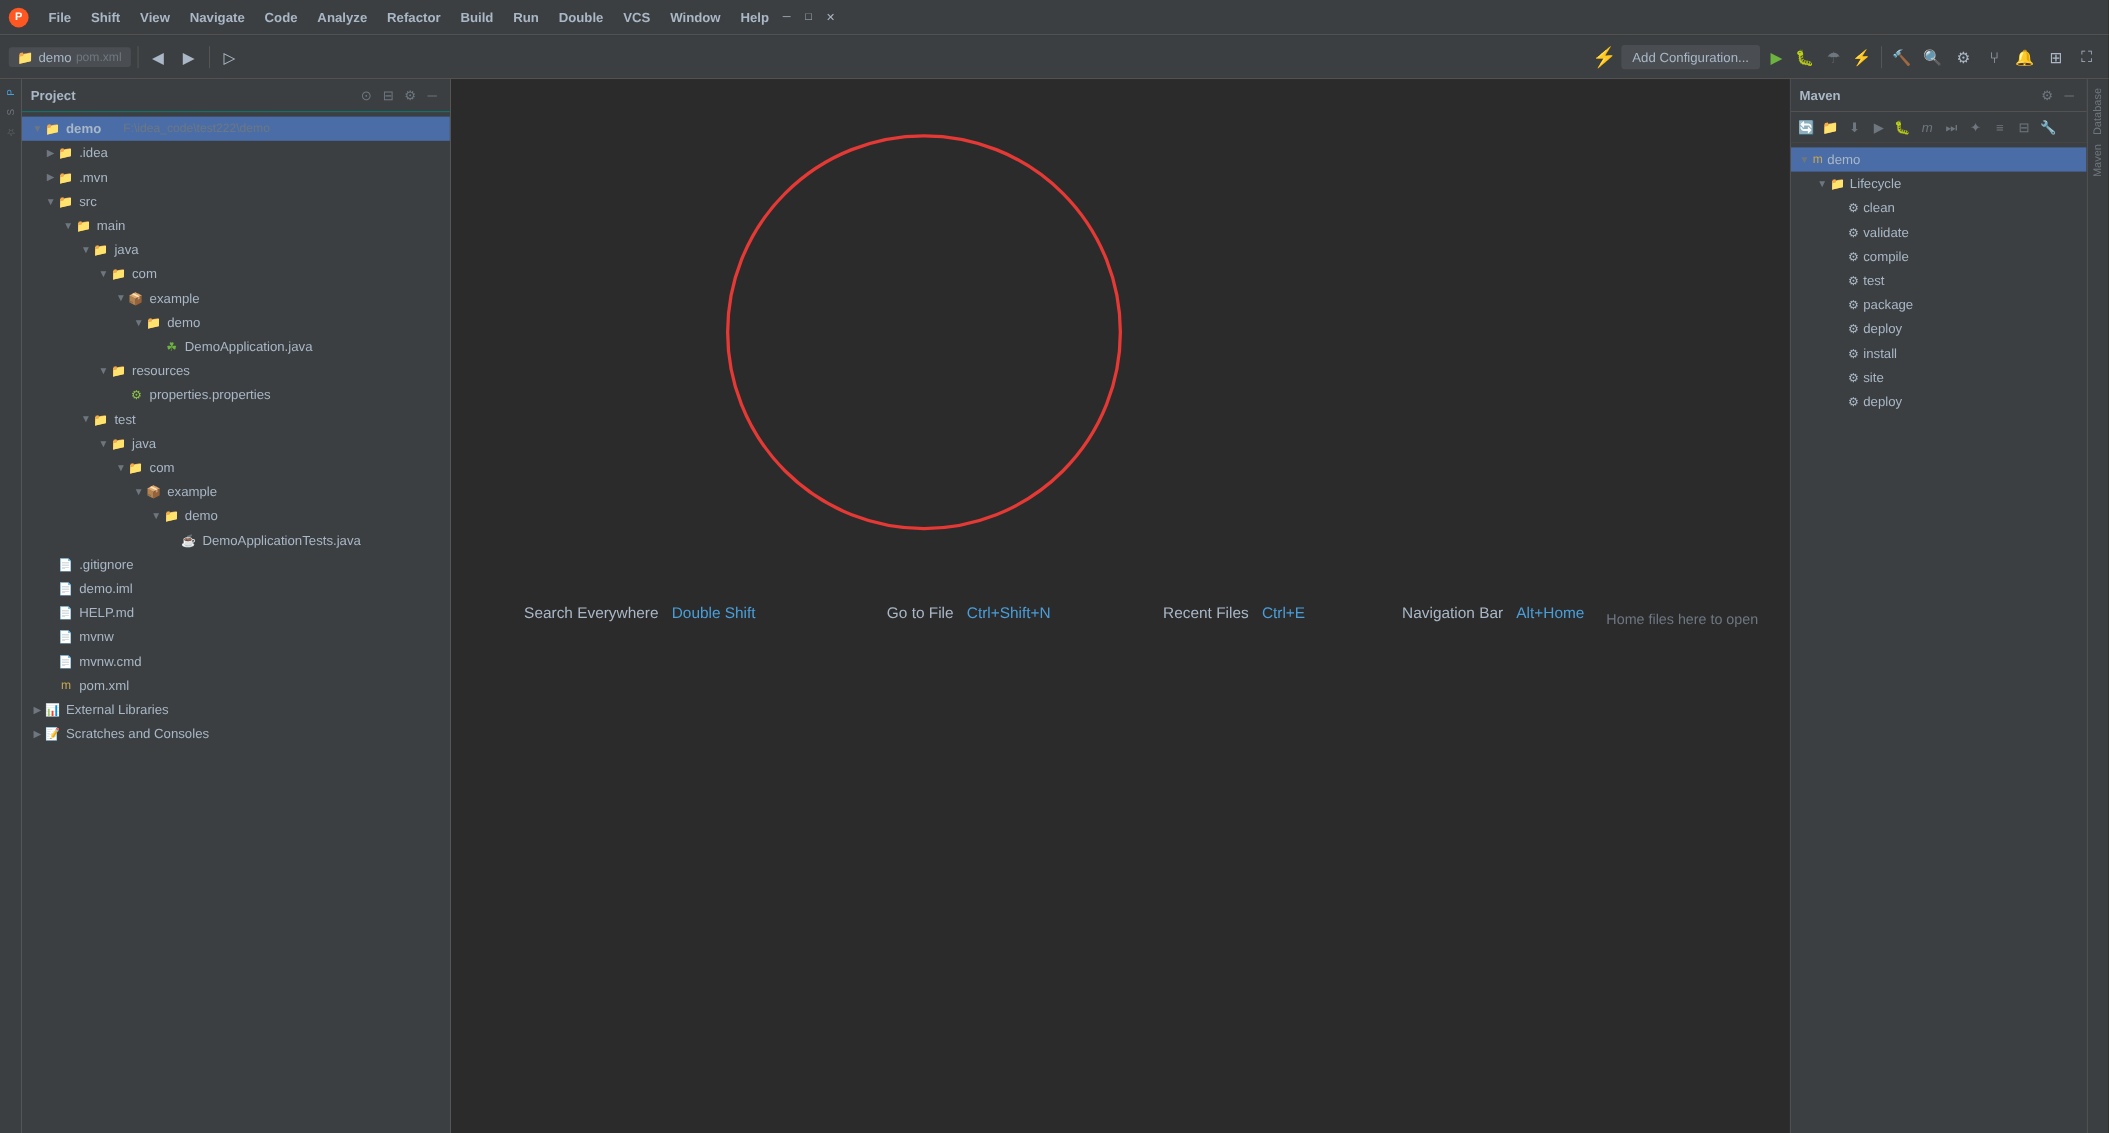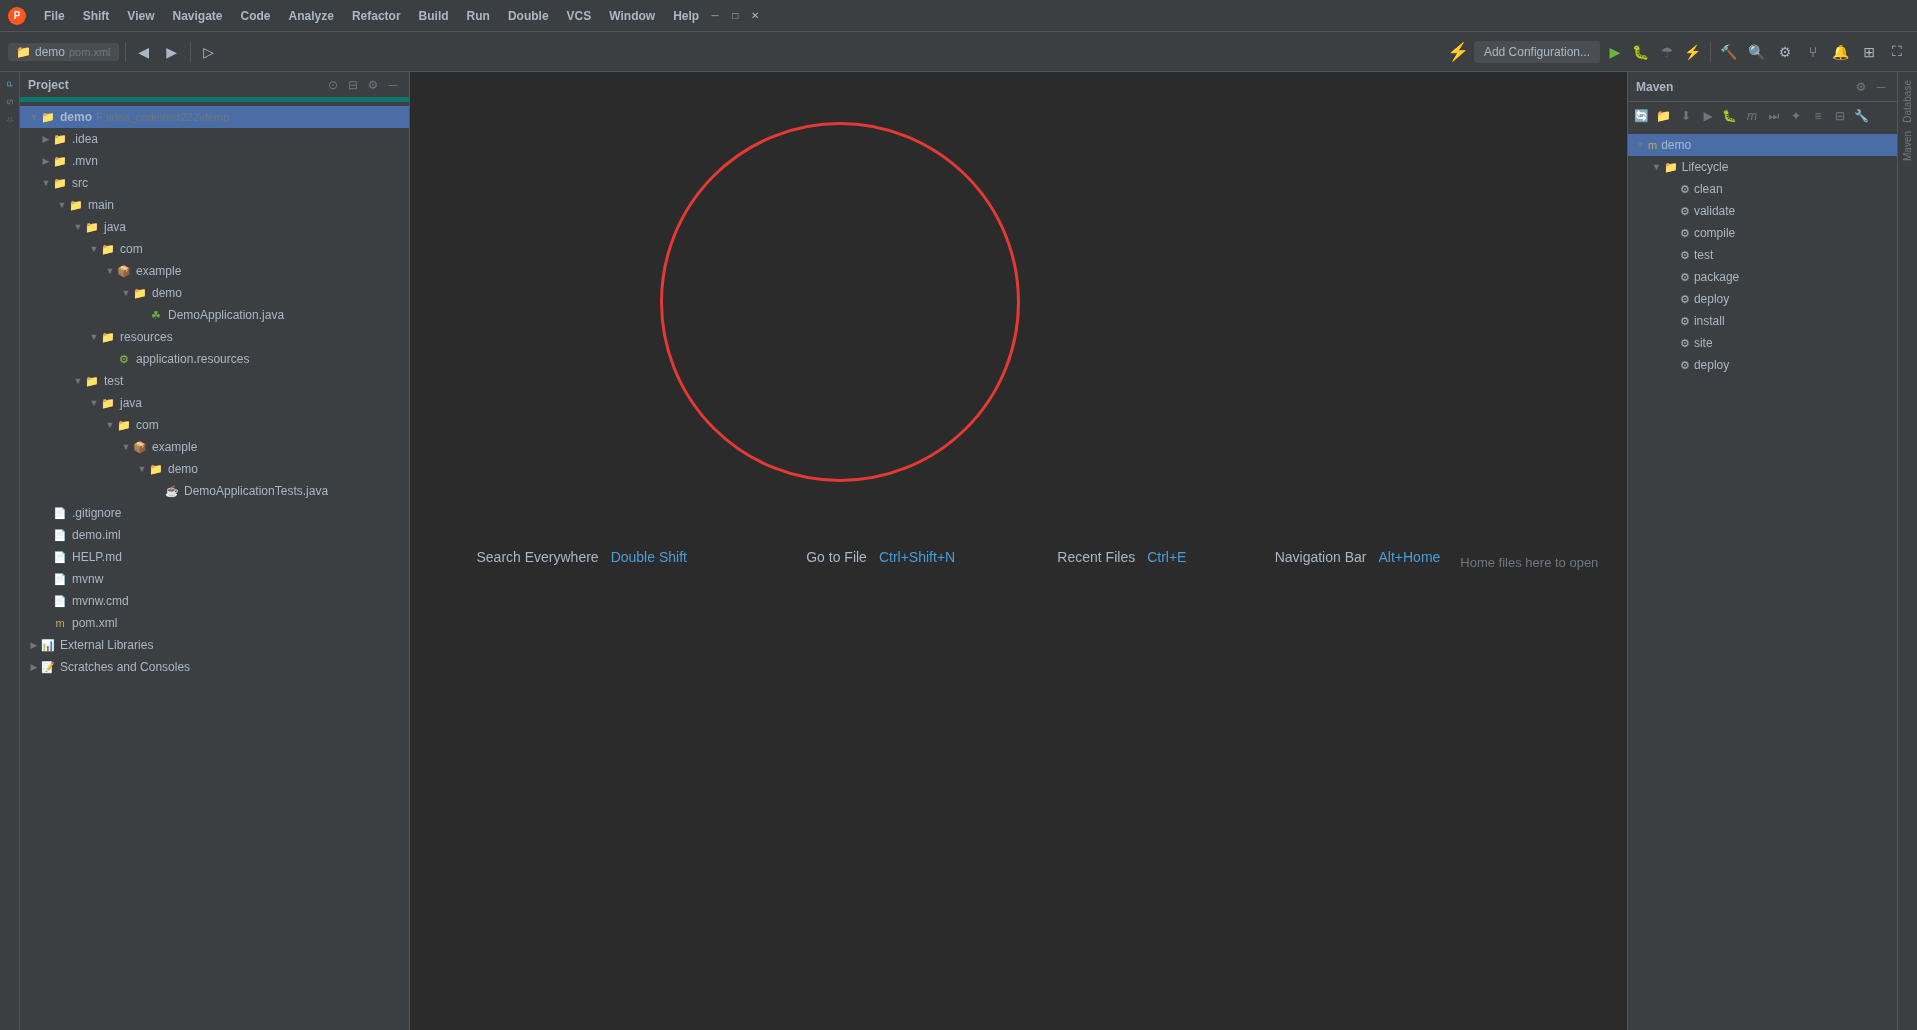--- a/index.html
+++ b/index.html
@@ -112,21 +112,21 @@
       display: flex;
       flex-direction: column;
       border-right: 1px solid #555;
     }
     .panel-header {
       height: 30px;
       background: #3c3f41;
       display: flex;
       align-items: center;
       padding: 0 8px;
-      border-bottom: 5px solid #0f766e;
+      border-bottom: 1px solid #0f766e;
       gap: 6px;
     }
     .panel-title {
       color: #a9b7c6;
       font-size: 12px;
       font-weight: bold;
       flex: 1;
     }
     .panel-icons {
       display: flex;
@@ -464,21 +464,21 @@
         <div class="panel-icon-btn">⚙</div>
         <div class="panel-icon-btn">─</div>
       </div>
     </div>
     <div class="tree-view">
 
       <div class="tree-item selected">
         <span class="tree-toggle">▼</span>
         <span class="tree-icon folder-icon">📁</span>
         <span style="color:#a9b7c6; font-weight:bold;">demo</span>
-        <span style="color:#6e7780; margin-left:4px; font-size:11px;">F:\idea_code\test222\demo</span>
+        <span style="color:#6e7780; margin-left:20px; font-size:11px;">F:\idea_code\test222\demo</span>
       </div>
 
       <div class="tree-item indent1">
         <span class="tree-toggle">▶</span>
         <span class="tree-icon folder-icon">📁</span>
         <span>.idea</span>
       </div>
 
       <div class="tree-item indent1">
         <span class="tree-toggle">▶</span>
@@ -530,21 +530,21 @@
 
       <div class="tree-item indent4">
         <span class="tree-toggle">▼</span>
         <span class="tree-icon folder-icon">📁</span>
         <span>resources</span>
       </div>
 
       <div class="tree-item indent5">
         <span class="tree-toggle"></span>
         <span class="tree-icon props-icon">⚙</span>
-        <span>application.resources</span>
+        <span>properties.properties</span>
       </div>
 
       <div class="tree-item indent3">
         <span class="tree-toggle">▼</span>
         <span class="tree-icon folder-icon">📁</span>
         <span>test</span>
       </div>
 
       <div class="tree-item indent4">
         <span class="tree-toggle">▼</span>

